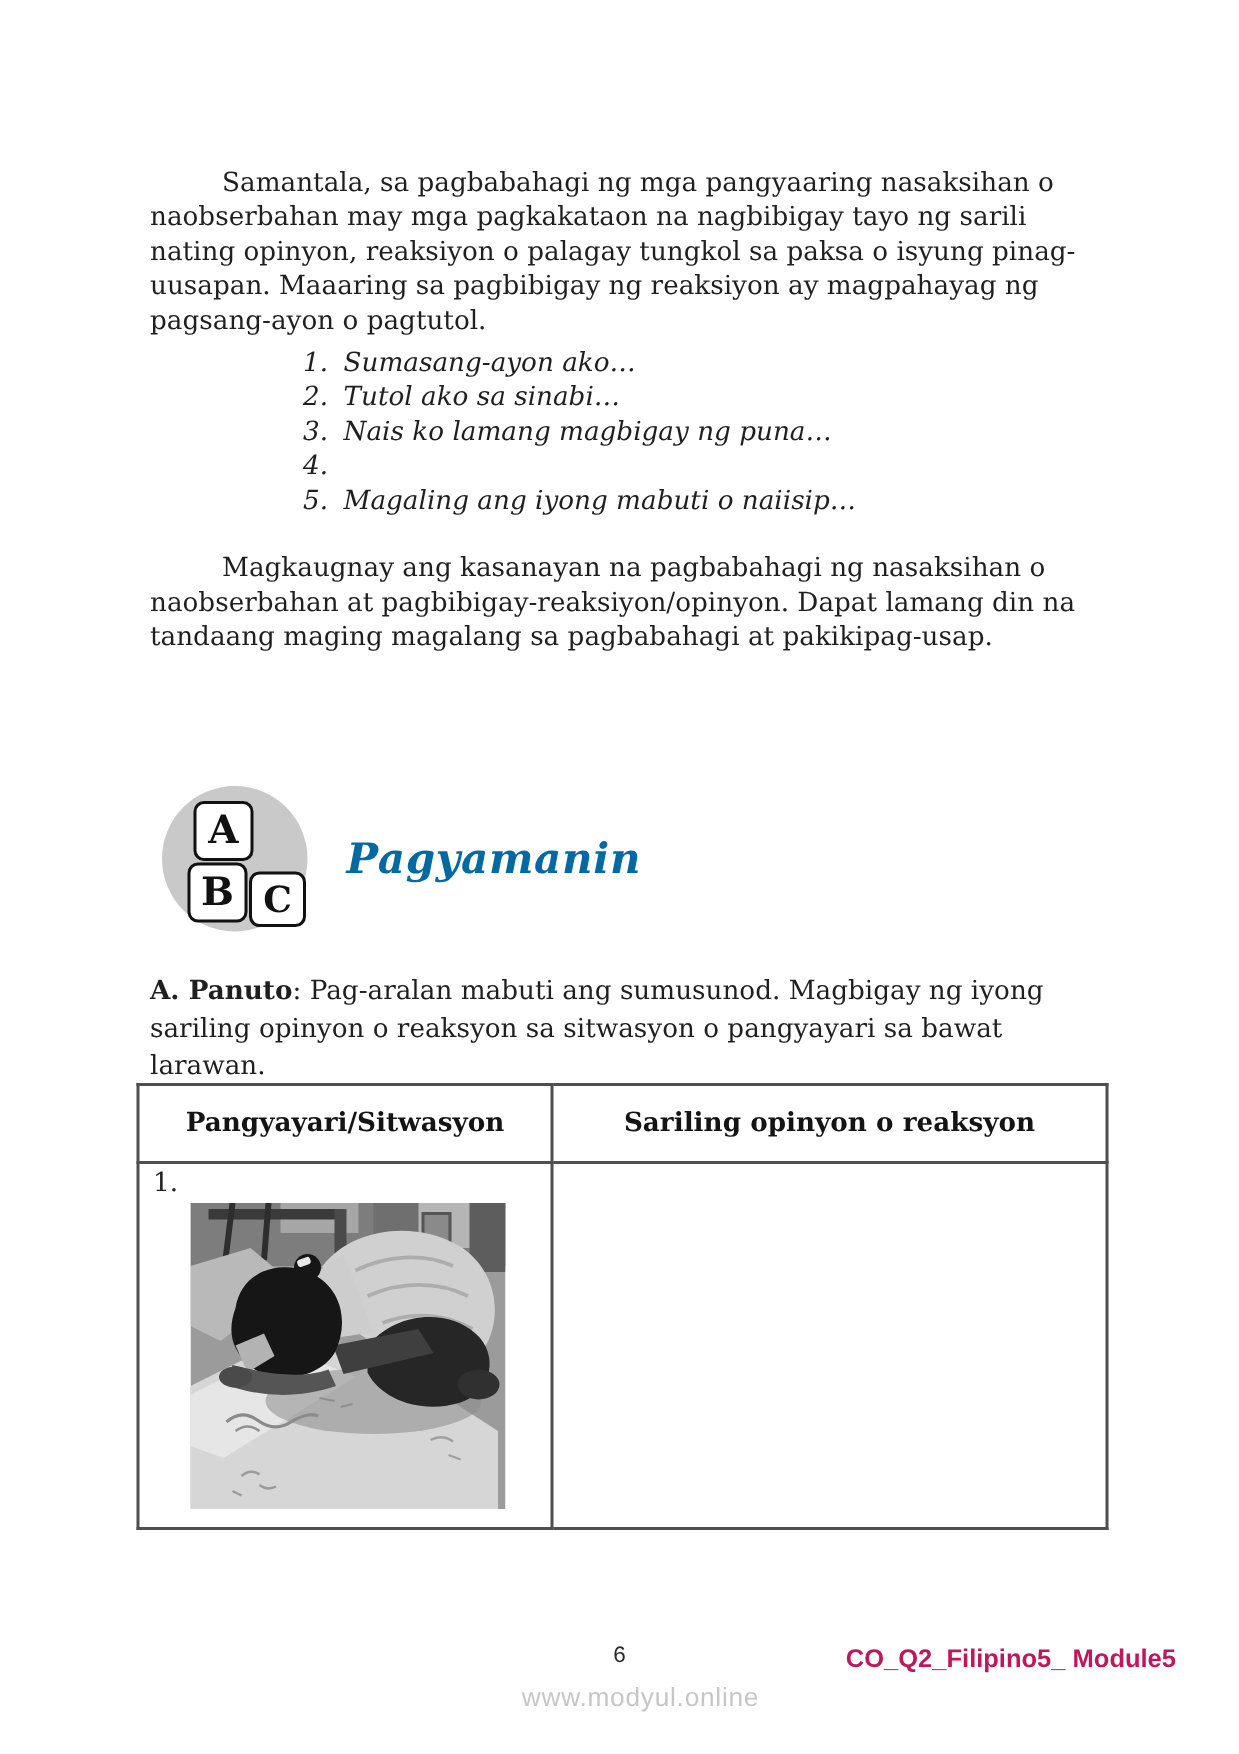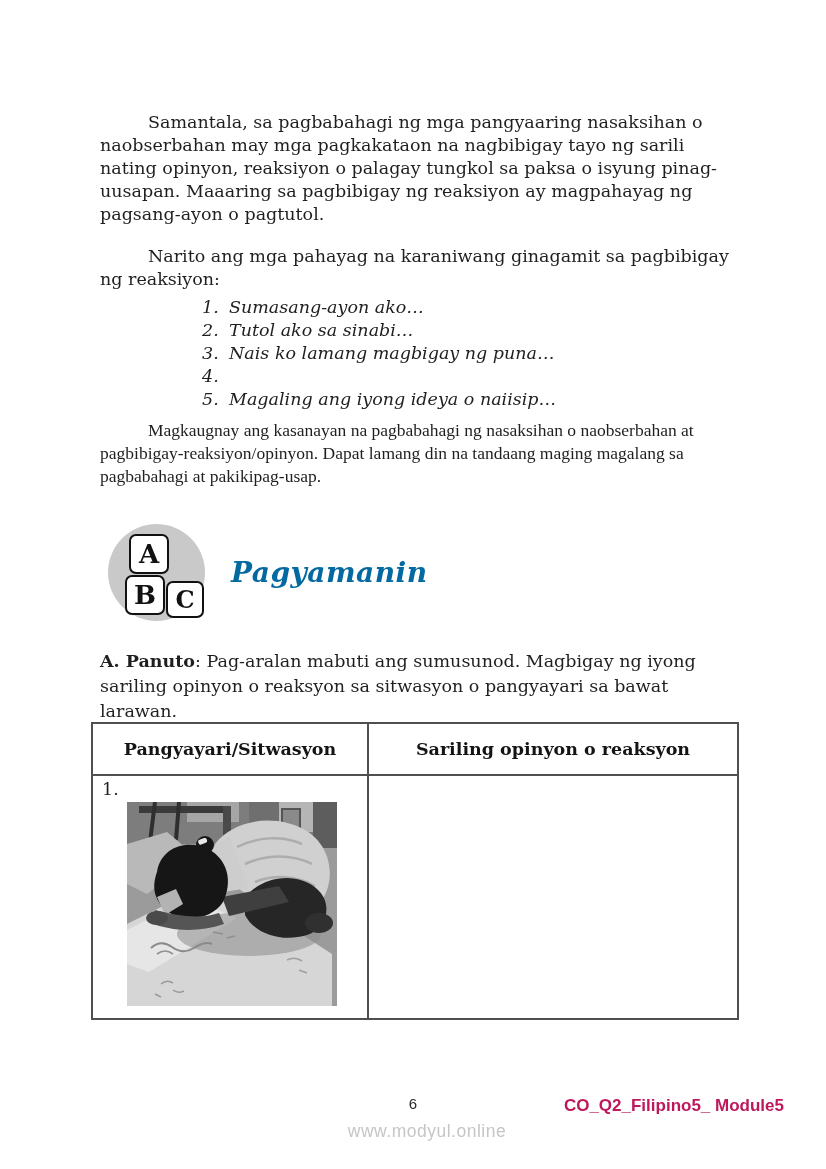--- a/index.html
+++ b/index.html
@@ -18,21 +18,21 @@
   .body-text {
     position: absolute;
     top: 111px;
     left: 100px;
     width: 634px;
     font-size: 17.5px;
     line-height: 23px;
   }
   .para { margin: 0; text-indent: 48px; }
   .para.p2 { margin-top: 19px; }
-  .para.p3 { margin-top: 8px; font-family: Liberation Serif, serif; }
+  .para.p3 { margin-top: 22px; }
   .expr-list {
     list-style: none;
     margin: 5px 0 0 0;
     padding: 0 0 0 102px;
     font-style: italic;
   }
   .expr-list li { display: flex; }
   .expr-num { width: 27px; flex: 0 0 27px; }
   .section-header {
     position: absolute;
@@ -150,40 +150,39 @@
     color: #c6c6c6;
     letter-spacing: 0.5px;
     padding-left: 19px;
   }
 </style>
 </head>
 <body>
 
 <div class="body-text">
   <p class="para p1">Samantala, sa pagbabahagi ng mga pangyaaring nasaksihan o naobserbahan may mga pagkakataon na nagbibigay tayo ng sarili nating opinyon, reaksiyon o palagay tungkol sa paksa o isyung pinag-uusapan. Maaaring sa pagbibigay ng reaksiyon ay magpahayag ng pagsang-ayon o pagtutol.</p>
-  <p class="para p2">Narito ang mga pahayag na karaniwang ginagamit sa pagbibigay ng reaksiyon:</p>
   <ol class="expr-list">
     <li>
       <span class="expr-num">1.</span>
       <span>Sumasang-ayon ako…</span>
     </li>
     <li>
       <span class="expr-num">2.</span>
       <span>Tutol ako sa sinabi…</span>
     </li>
     <li>
       <span class="expr-num">3.</span>
       <span>Nais ko lamang magbigay ng puna…</span>
     </li>
     <li>
       <span class="expr-num">4.</span>
     </li>
     <li>
       <span class="expr-num">5.</span>
-      <span>Magaling ang iyong ideya o naiisip…</span>
+      <span>Magaling ang iyong mabuti o naiisip…</span>
     </li>
   </ol>
   <p class="para p3">Magkaugnay ang kasanayan na pagbabahagi ng nasaksihan o naobserbahan at pagbibigay-reaksiyon/opinyon. Dapat lamang din na tandaang maging magalang sa pagbabahagi at pakikipag-usap.</p>
 </div>
 
 <div class="section-header">
   <div class="abc-circle">
     <div class="abc-block abc-a">A</div>
     <div class="abc-block abc-b">B</div>
     <div class="abc-block abc-c">C</div>

